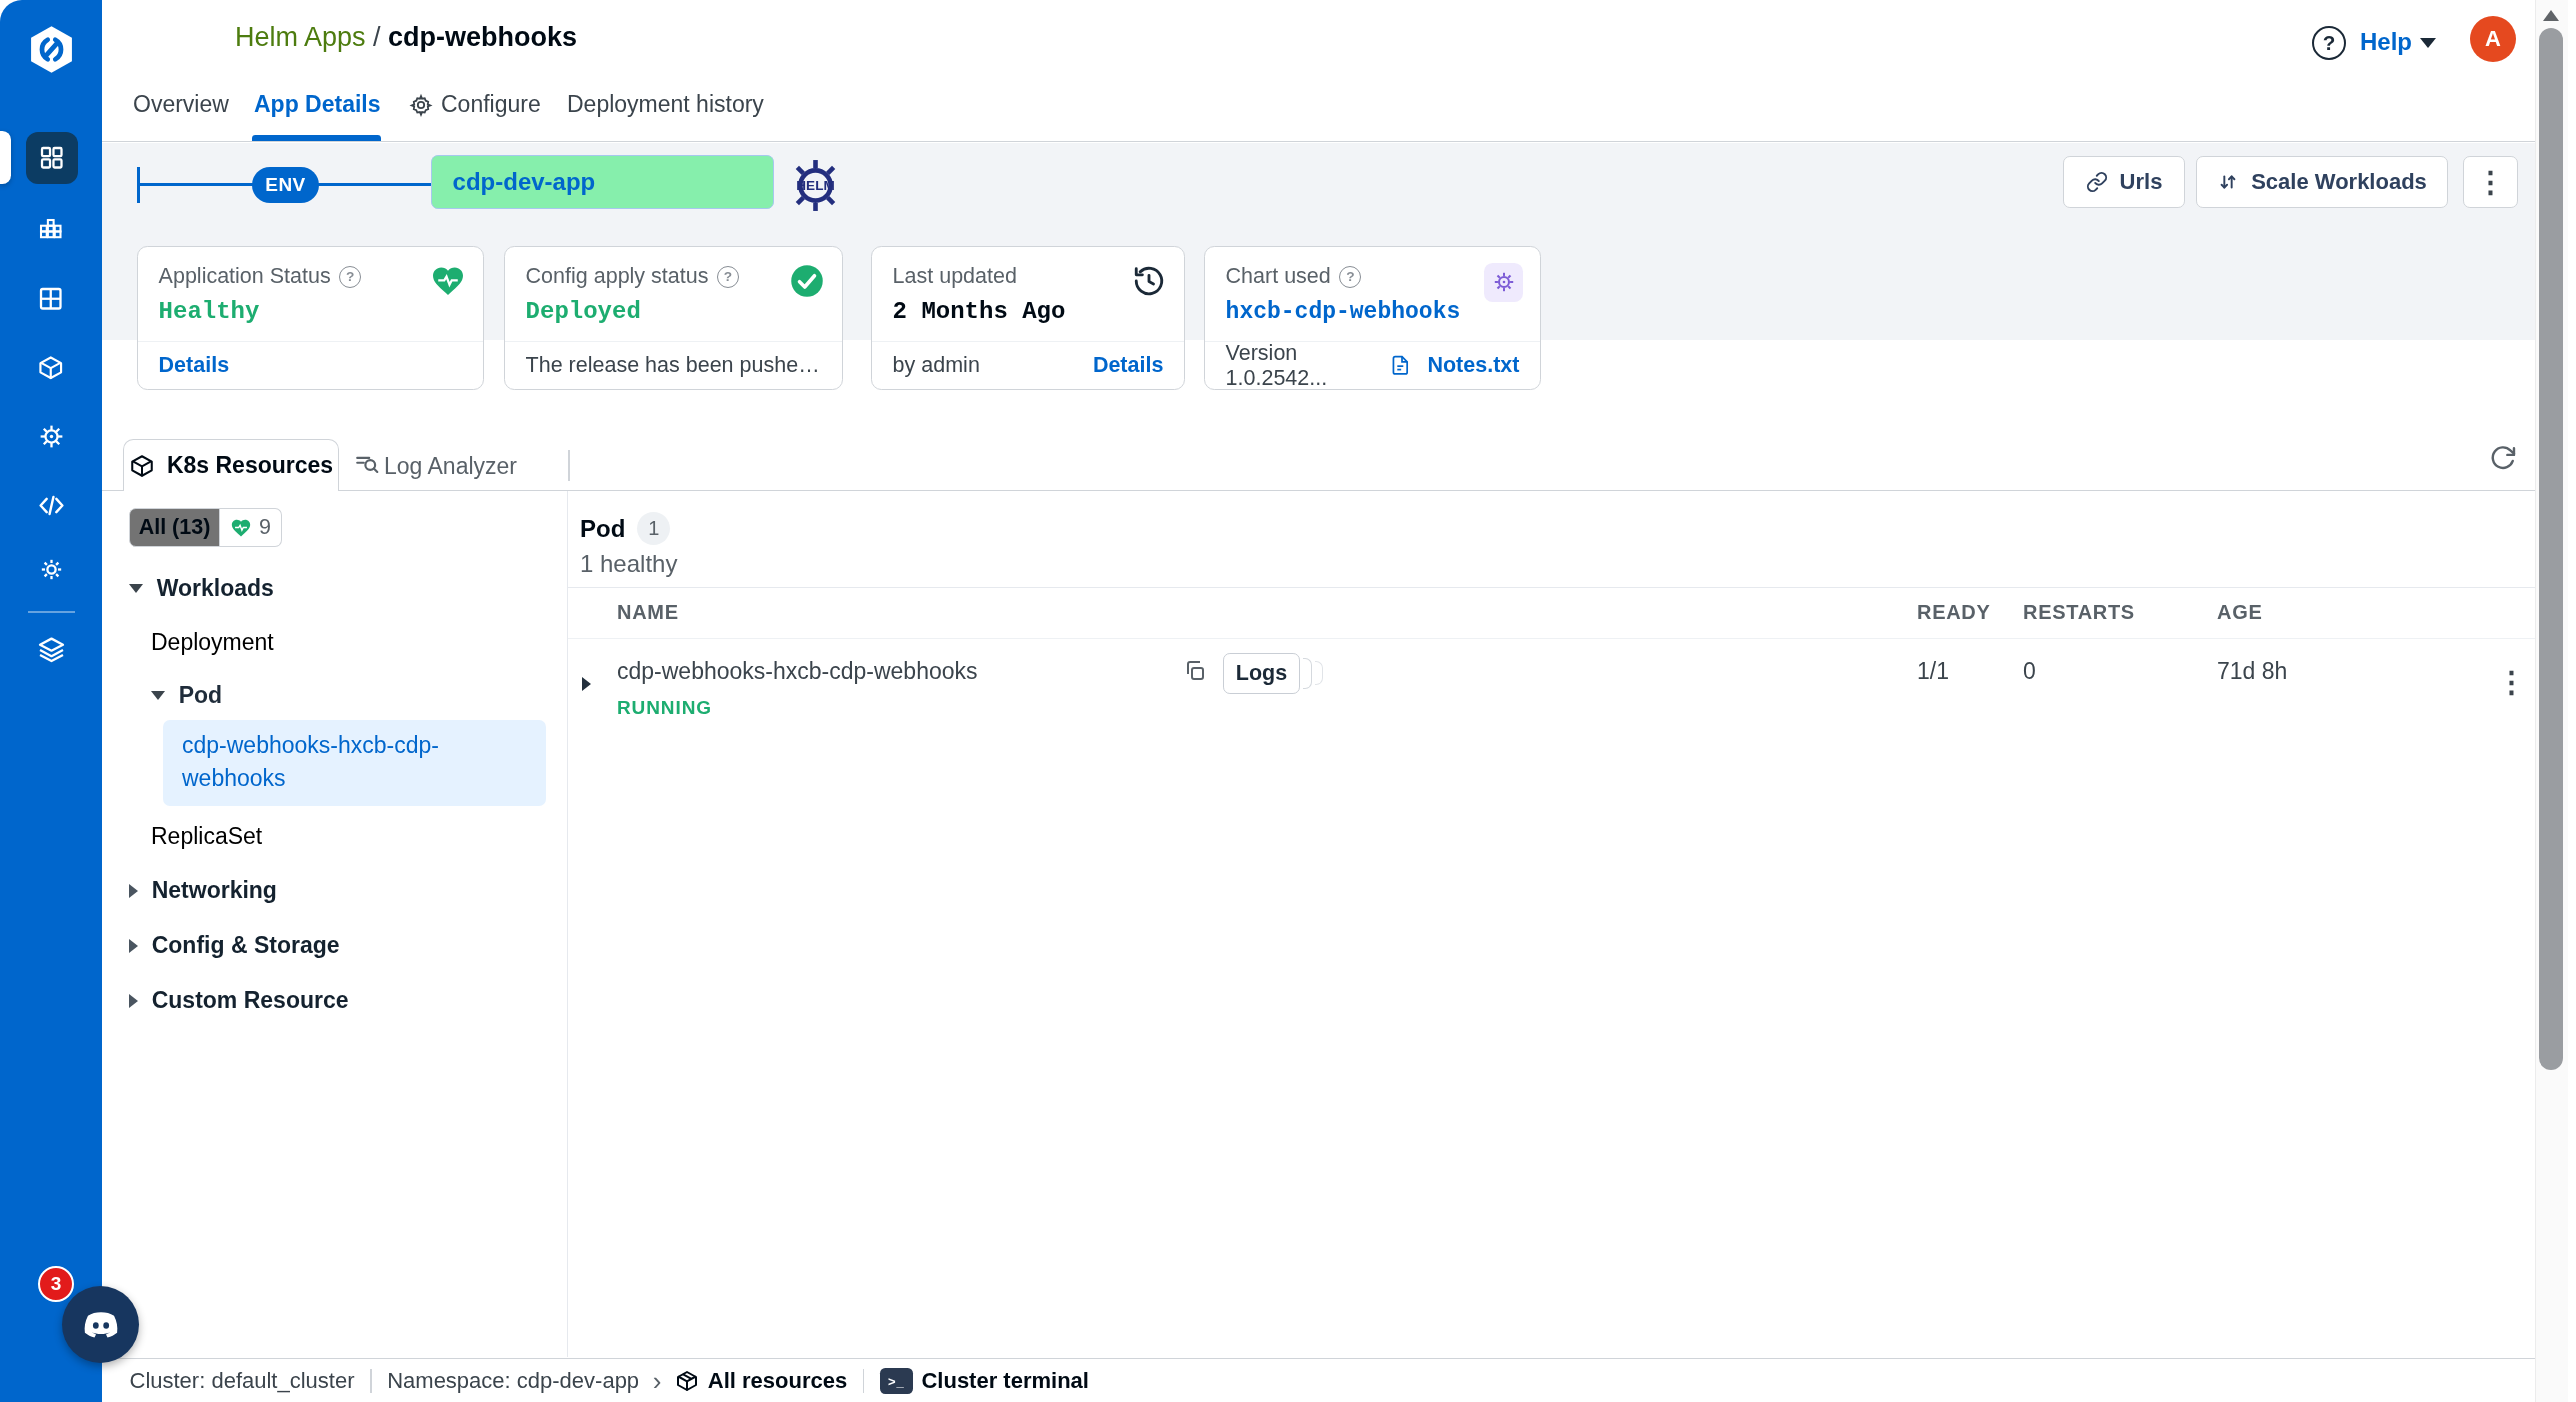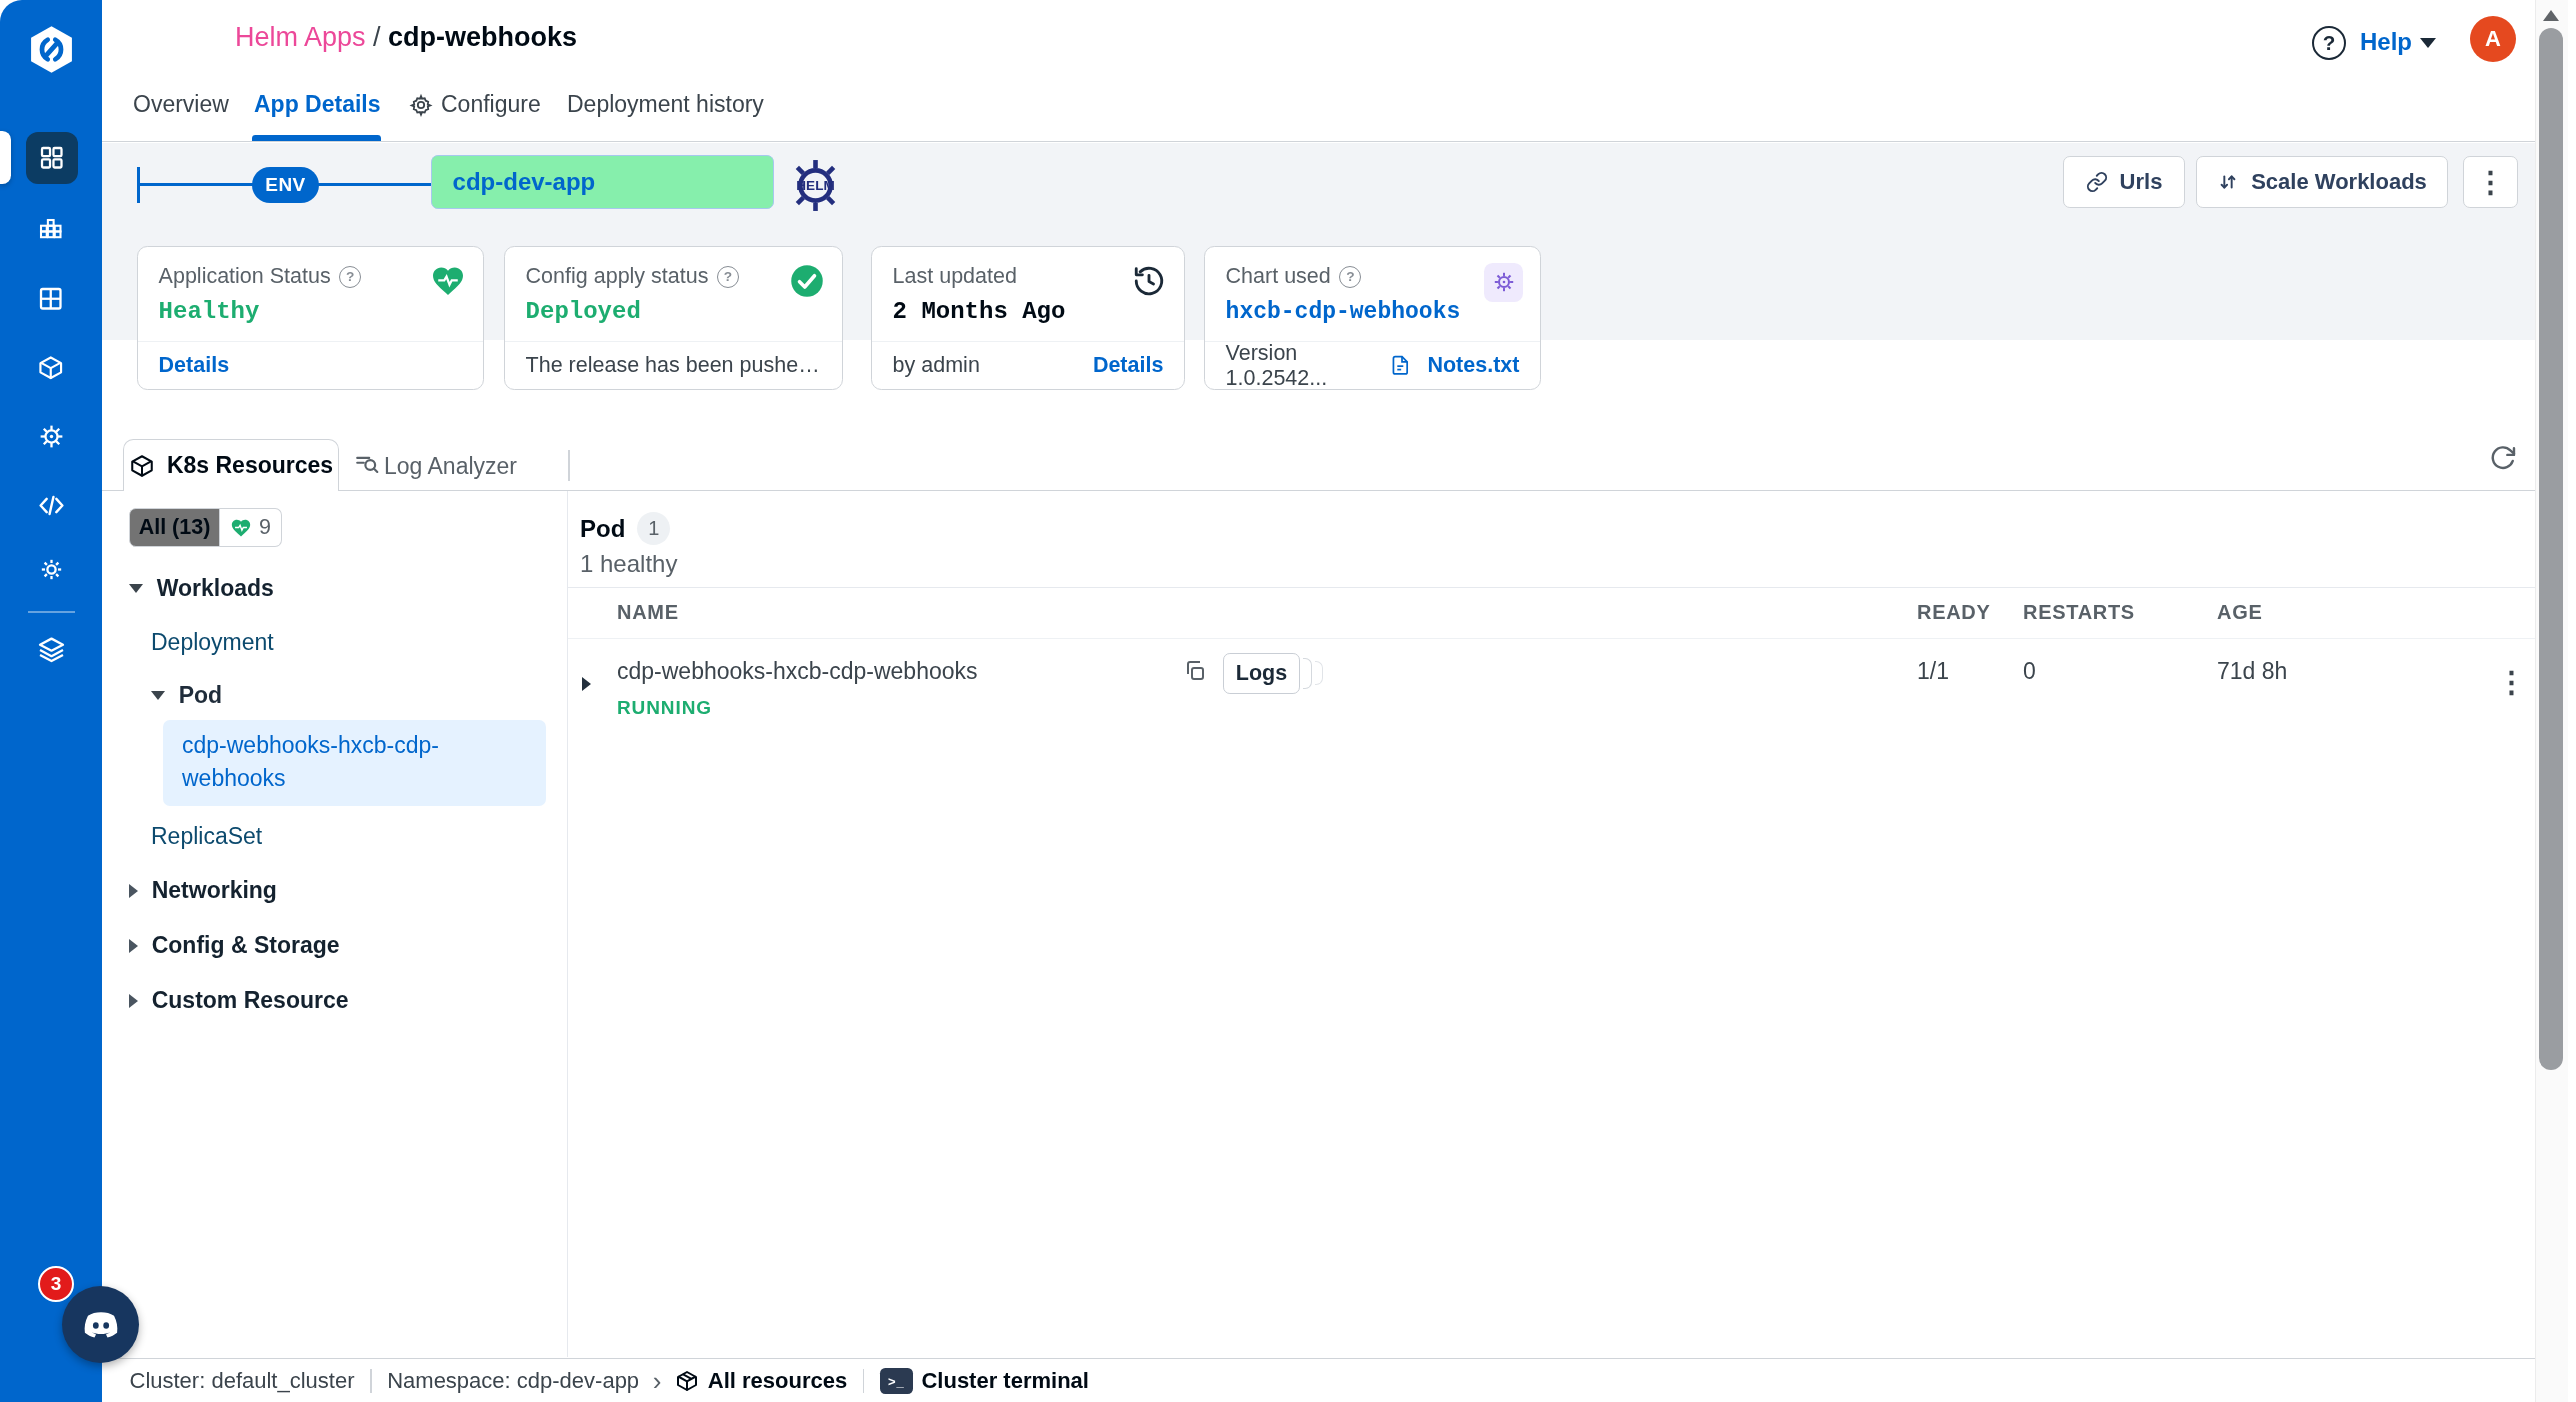--- a/index.html
+++ b/index.html
@@ -12,21 +12,21 @@
   
   .sidebar { left:0; top:0; width:102px; height:1402px; background:#0066cc; border-top-left-radius:22px; }
   .side-notch { left:0; top:131px; width:11px; height:53px; background:#fff; border-radius:0 8.6px 8.6px 0; box-shadow:0 1.7px 5.2px rgba(0,0,0,.25); }
   .nav-tile { left:26px; top:132px; width:52px; height:52px; border-radius:12px; background:#0c3c63; display:flex; align-items:center; justify-content:center; }
   .nav-ico { left:0; width:102px; display:flex; justify-content:center; color:#fff; }
   .side-div { left:27.5px; top:611px; width:47px; height:1.7px; background:rgba(255,255,255,.4); }
 
   
   .header { left:102px; top:0; width:2433px; height:142px; background:#fff; border-bottom:0.9px solid #d0d4d9; }
   .crumb { left:133px; top:22px; font-size:27px; }
-  .crumb a { color:#ec4899; text-decoration:none; }
+  .crumb a { color:#4d7c0f; text-decoration:none; }
   .crumb b { color:#000a14; font-weight:700; }
   .tab { top:82px; height:45px; line-height:45px; font-size:23px; color:#3b444c; }
   .tab.active { color:#0066cc; font-weight:700; }
   .tab-underline { left:252px; top:135px; width:129px; height:6px; border-radius:3.4px 3.4px 0 0; background:#0066cc; }
   .help-q { left:2312px; top:26px; width:34px; height:34px; border:2.1px solid #1b2937; border-radius:50%;
      display:flex; align-items:center; justify-content:center; font-size:20.6px; font-weight:700; color:#1b2937; }
   .caret-dn { width:0; height:0; border-left:8.6px solid transparent; border-right:8.6px solid transparent; border-top:10.3px solid #1b2937; }
   .avatar { left:2470px; top:15.5px; width:46px; height:46px; border-radius:50%; background:#e5491f; color:#fff;
      display:flex; align-items:center; justify-content:center; font-size:22px; font-weight:700; }
 
@@ -65,21 +65,21 @@
   .log-tab { left:354px; top:440px; height:52px; display:flex; align-items:center; gap:4px; font-size:23px; color:#596168; z-index:2; }
   .tab-sep { left:568px; top:450px; width:1.7px; height:31px; background:#d0d4d9; }
   .refresh { left:2488px; top:444px; color:#596168; }
 
   
   .tree-div { left:567px; top:491px; width:0.9px; height:866px; background:#e6e9ee; }
   .chip-all { left:129px; top:508px; width:91px; height:39px; background:#737373; border:0.9px solid #d0d4d9;
      border-radius:6.9px 0 0 6.9px; display:flex; align-items:center; justify-content:center; font-size:21.5px; font-weight:700; color:#000a14; }
   .chip-h { left:220px; top:508px; width:62px; height:39px; background:#fff; border:0.9px solid #d0d4d9; border-left:none;
      border-radius:0 6.9px 6.9px 0; display:flex; align-items:center; justify-content:center; gap:6.9px; font-size:21.5px; color:#596168; }
-  .trow { height:43px; display:flex; align-items:center; gap:13.7px; font-size:23px; color:#0c4a6e; }
+  .trow { height:43px; display:flex; align-items:center; gap:13.7px; font-size:23px; color:#000000; }
   .trow.sec { font-weight:700; color:#14222f; }
   .cd { width:0; height:0; border-left:7.7px solid transparent; border-right:7.7px solid transparent; border-top:9.4px solid #3b444c; }
   .cr { width:0; height:0; border-top:7.7px solid transparent; border-bottom:7.7px solid transparent; border-left:9.4px solid #4a5560; }
   .tree-sel { left:163px; top:720px; width:383px; height:86px; background:#e5f2ff; border-radius:6.9px; padding:9.4px 19px;
      font-size:23px; line-height:33px; color:#0066cc; }
   .tree-sel span { display:inline-block; max-width:318px; }
 
   
   .pod-title { left:580px; top:512px; display:flex; align-items:center; gap:12px; }
   .pod-badge { width:33px; height:33px; border-radius:50%; background:#eef1f4; color:#596168; font-size:20px;

